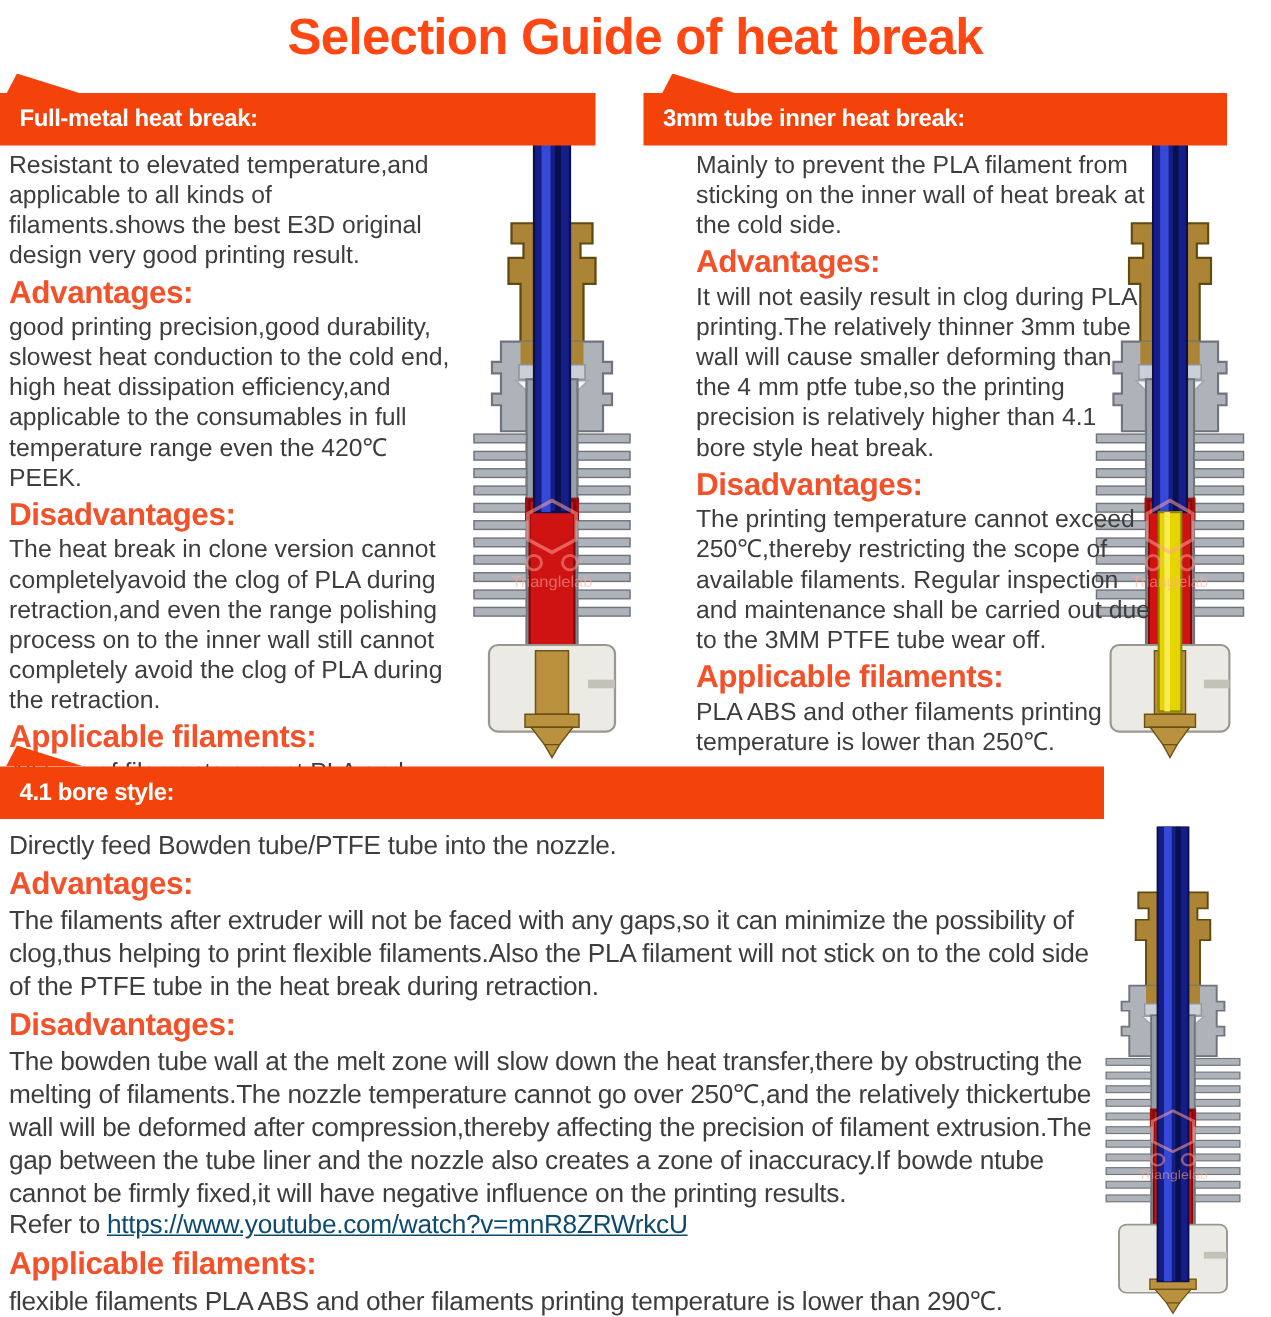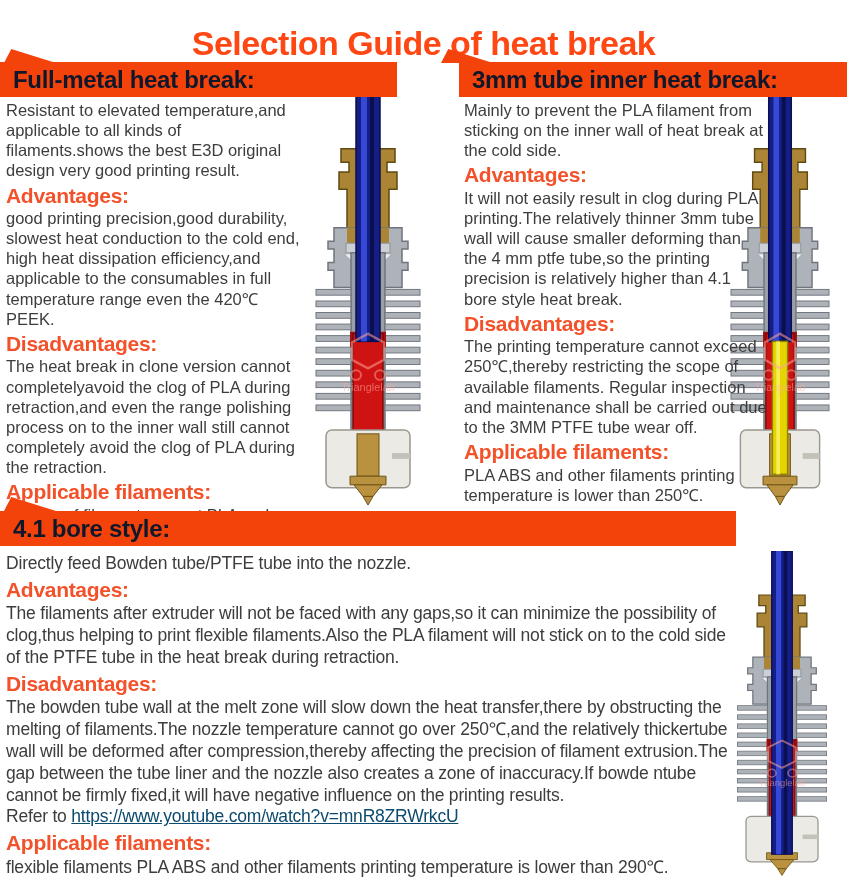--- a/index.html
+++ b/index.html
@@ -5,32 +5,32 @@
   * { box-sizing: border-box; margin: 0; padding: 0; }
   body { background: #ffffff; }
   .page {
     position: relative;
     width: 847px; height: 878px;
     background: #ffffff;
     font-family: "Liberation Sans", sans-serif;
     overflow: hidden;
   }
   .title {
-    position: absolute; top: 24px; left: 0; width: 100%;
+    position: absolute; top: 6px; left: 0; width: 100%;
     text-align: center;
     font-size: 34px; font-weight: bold;
     color: #ff4713;
     letter-spacing: -0.5px;
   }
   .banner {
     position: absolute;
     height: 35px;
     background: #f4420b;
-    color: #0f172a;
-    font-size: 24px; font-weight: bold;
+    color: #ffffff;
+    font-size: 16px; font-weight: bold;
     line-height: 35px;
     padding-left: 13px;
     z-index: 3;
     letter-spacing: -0.3px;
   }
   .banner-fold {
     position: absolute;
     width: 52px; height: 14px;
     background: #f4420b;
     clip-path: polygon(14% 0, 100% 100%, 0 100%);
@@ -77,21 +77,21 @@
     <p>Resistant to elevated temperature,and applicable to all kinds of filaments.shows the best E3D original design very good printing result.</p>
     <h3>Advantages:</h3>
     <p>good printing precision,good durability, slowest heat conduction to the cold end, high heat dissipation efficiency,and applicable to the consumables in full temperature range even the 420℃ PEEK.</p>
     <h3>Disadvantages:</h3>
     <p>The heat break in clone version cannot completelyavoid the clog of PLA during retraction,and even the range polishing process on to the inner wall still cannot completely avoid the clog of PLA during the retraction.</p>
     <h3>Applicable filaments:</h3>
     <p>All type of filaments except PLA and some flexible filaments.</p>
   </div>
 
   <div class="banner-fold" style="left:441px; top:49px;"></div>
-  <div class="banner" style="left:459px; top:62px; width:389px;">3mm tube inner heat break:</div>
+  <div class="banner" style="left:429px; top:62px; width:389px;">3mm tube inner heat break:</div>
 
   <div class="textcol" style="left:464px; top:100px; width:303px;">
     <p>Mainly to prevent the PLA filament from sticking on the inner wall of heat break at the cold side.</p>
     <h3>Advantages:</h3>
     <p>It will not easily result in clog during PLA printing.The relatively thinner 3mm tube wall will cause smaller deforming than the 4 mm ptfe tube,so the printing precision is relatively higher than 4.1 bore style heat break.</p>
     <h3>Disadvantages:</h3>
     <p>The printing temperature cannot exceed 250℃,thereby restricting the scope of available filaments. Regular inspection and maintenance shall be carried out due to the 3MM PTFE tube wear off.</p>
     <h3>Applicable filaments:</h3>
     <p>PLA ABS and other filaments printing temperature is lower than 250℃.</p>
   </div>

